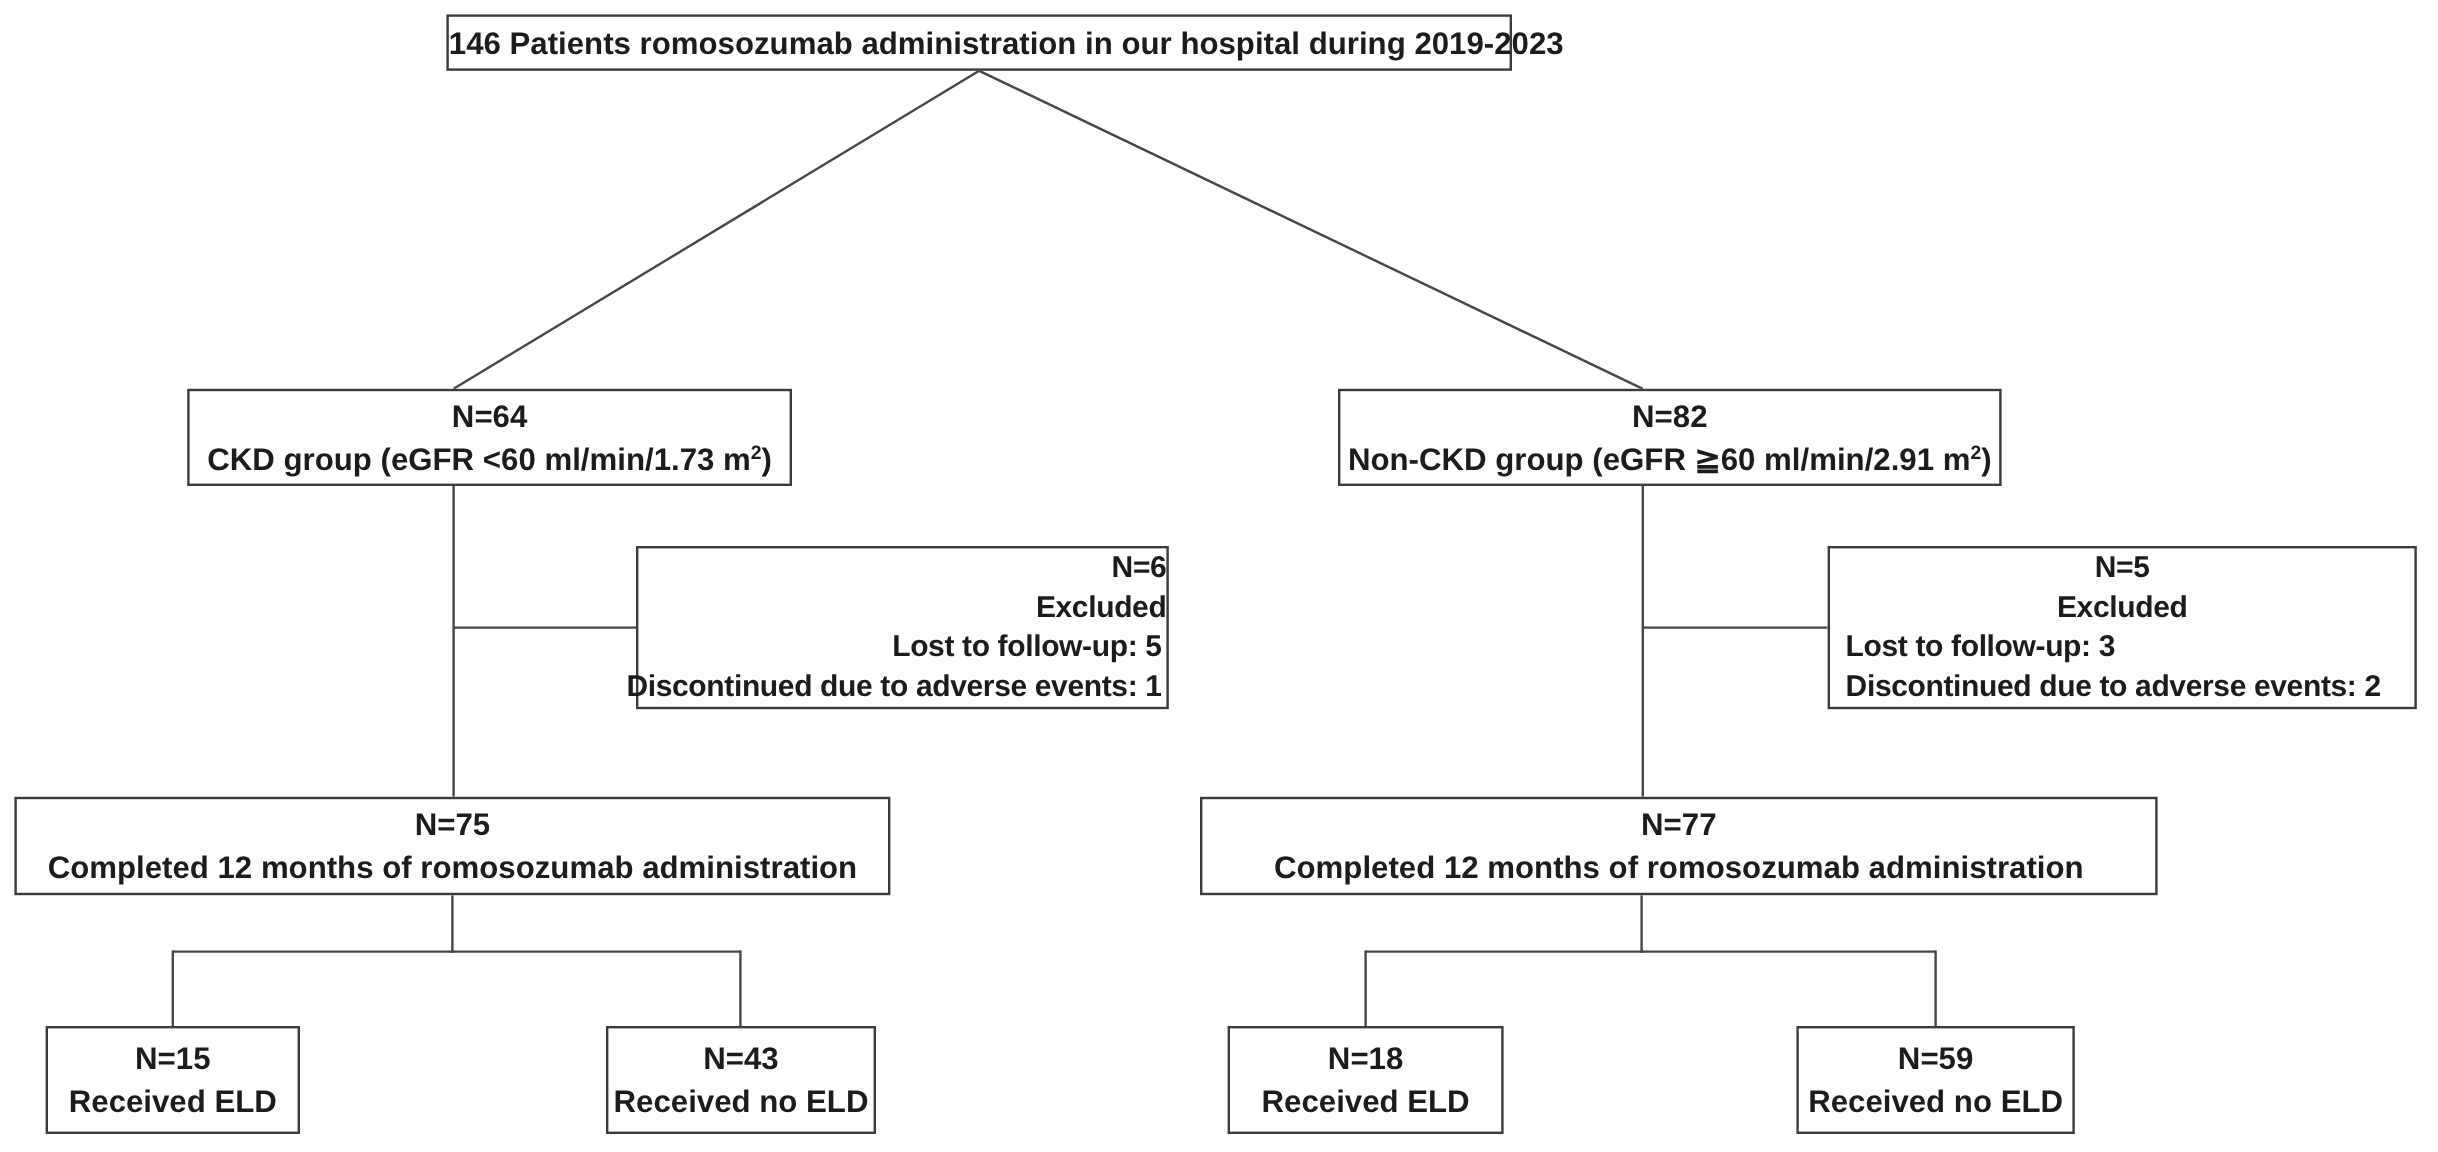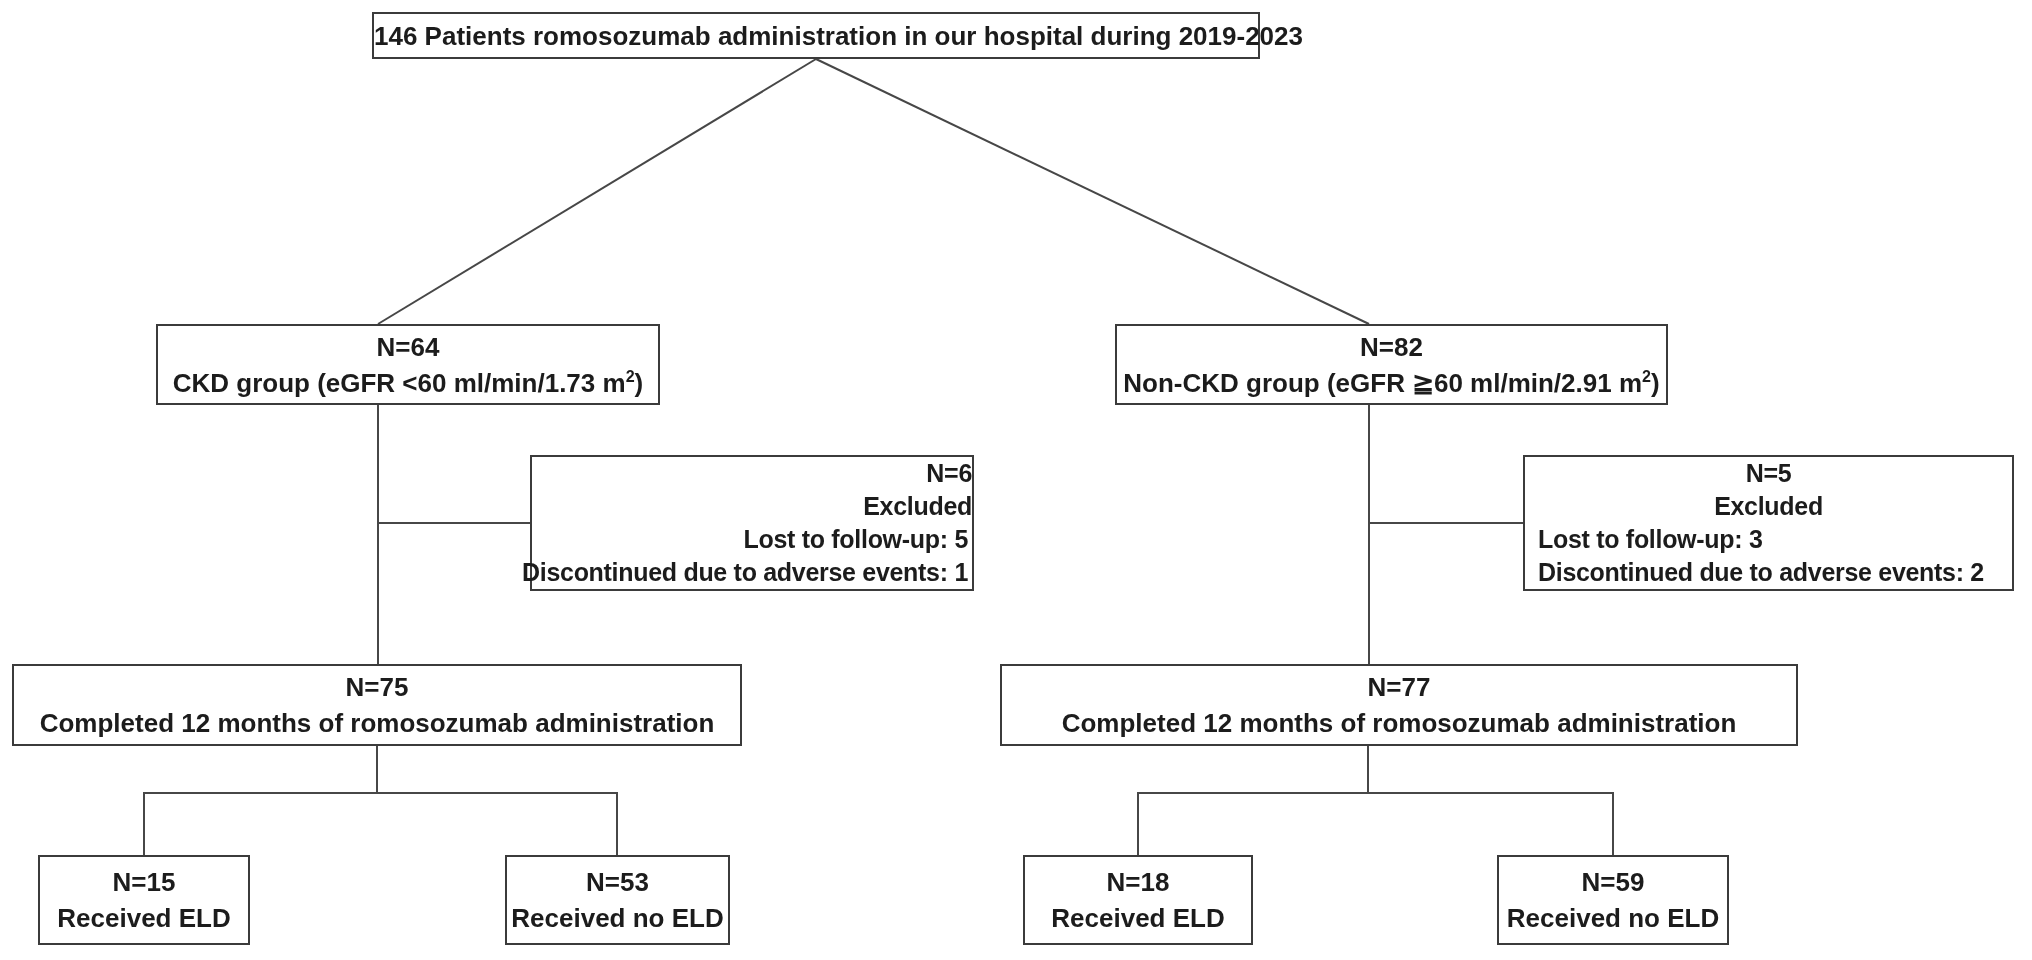--- a/index.html
+++ b/index.html
@@ -135,21 +135,21 @@
     <span class="line">N=77</span>
     <span class="line">Completed 12 months of romosozumab administration</span>
   </div>
 
   <div class="box b-eld-l">
     <span class="line">N=15</span>
     <span class="line">Received ELD</span>
   </div>
 
   <div class="box b-noeld-l">
-    <span class="line">N=53</span>
+    <span class="line">N=43</span>
     <span class="line">Received no ELD</span>
   </div>
 
   <div class="box b-eld-r">
     <span class="line">N=18</span>
     <span class="line">Received ELD</span>
   </div>
 
   <div class="box b-noeld-r">
     <span class="line">N=59</span>

